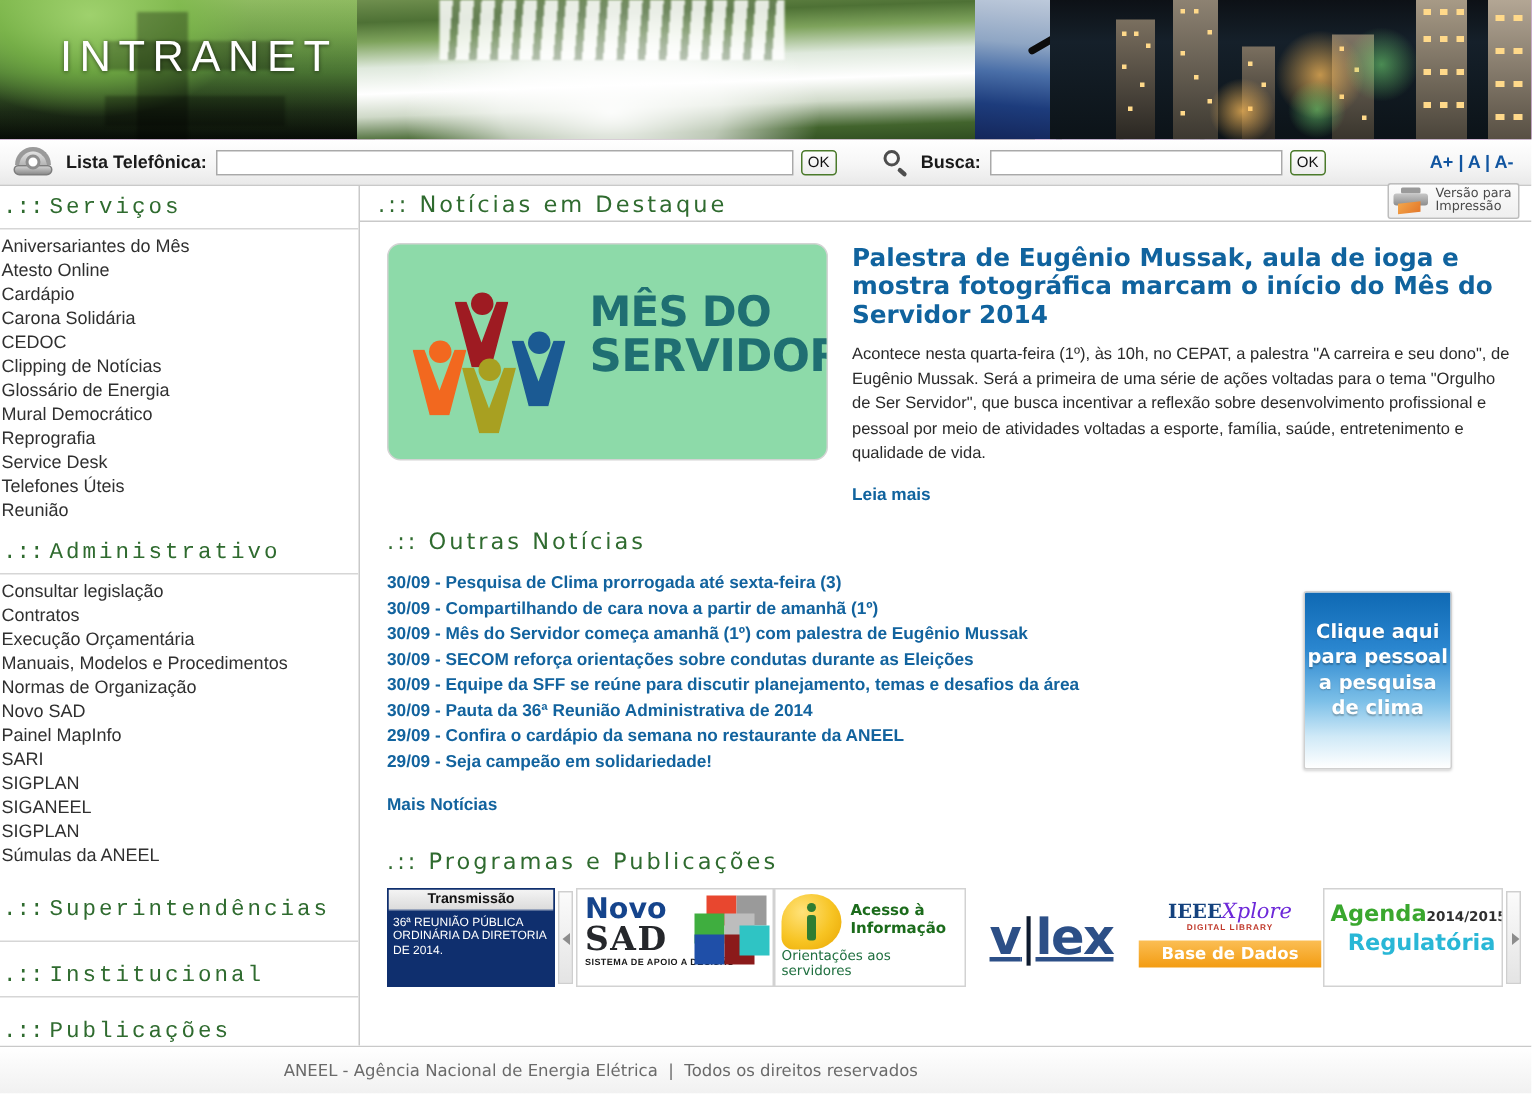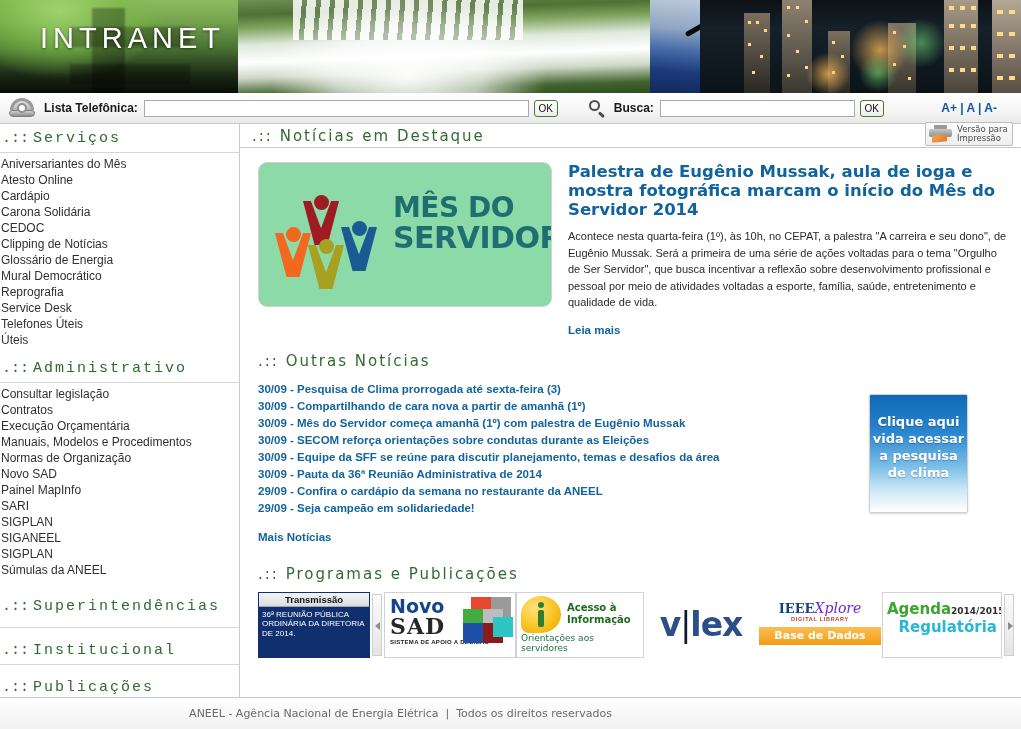--- a/index.html
+++ b/index.html
@@ -157,21 +157,21 @@
   .search-icon .ring {
     position: absolute; left: 1px; top: 1px; width: 11px; height: 11px;
     border: 2px solid #4d4d4d; border-radius: 50%;
   }
   .search-icon .stem {
     position: absolute; left: 11px; top: 12px; width: 7px; height: 2.5px;
     background: #4d4d4d; transform: rotate(42deg); transform-origin: 0 50%;
     border-radius: 2px;
   }
   .fontsize {
-    margin-left: auto; margin-right: 24px;
+    margin-left: auto; margin-right: 12px;
     font-size: 12px; font-weight: bold; color: #1155a0; white-space: nowrap;
   }
   .fontsize span { cursor: pointer; }
 
   
   .layout { display: flex; width: 1021px; height: 573px; }
 
   
   .sidebar {
     width: 240px; flex: none;
@@ -330,21 +330,21 @@
     position: absolute; left: 4px; top: 3px; width: 40px; height: 37px;
     background: radial-gradient(circle at 35% 32%, #ffe27a 0%, #f7c423 55%, #e8a400 100%);
     border-radius: 50% 50% 50% 8px;
   }
   .bubble .i-dot { position: absolute; left: 17px; top: 6px; width: 6px; height: 6px; background: #2f7d32; border-radius: 50%; }
   .bubble .i-bar { position: absolute; left: 17px; top: 14px; width: 6px; height: 17px; background: #2f7d32; border-radius: 2px; }
   .acesso-t { position: absolute; left: 50px; top: 9px; font-size: 10px; font-weight: bold; color: #1b6b1b; line-height: 12px; font-family: "DejaVu Sans", sans-serif; }
   .acesso-sub { position: absolute; left: 4px; bottom: 4px; font-size: 9px; color: #1f6f3f; font-family: "DejaVu Sans", sans-serif; }
   
   .card-vlex { width: 114px; border-color: transparent; display: flex; align-items: center; justify-content: center; }
-  .vlex { font-size: 33px; font-weight: bold; color: #2c4f87; font-family: "DejaVu Sans", sans-serif; letter-spacing: -1px; }
+  .vlex { font-size: 33px; font-weight: bold; color: #2c4f87; font-family: "DejaVu Sans", sans-serif; letter-spacing: -1px; text-decoration: underline; }
   .vlex b { color: #0d1a2e; font-weight: 400; }
   
   .card-ieee { width: 124px; border-color: transparent; padding-top: 6px; }
   .ieee-r { text-align: center; }
   .ieee-1 { font-size: 13px; font-weight: bold; color: #14427e; font-family: "DejaVu Serif", serif; display: inline; }
   .ieee-2 { font-size: 14px; color: #6d28d9; font-style: italic; font-family: "DejaVu Serif", serif; display: inline; }
   .ieee-3 { font-size: 5.5px; color: #c0392b; letter-spacing: .7px; font-weight: bold; margin-top: -1px; }
   .ieee-base {
     margin-top: 5px; background: linear-gradient(180deg,#fbbe54,#f39c12);
     color: #fff; font-weight: bold; font-size: 11px; text-align: center;
@@ -497,21 +497,21 @@
       <a href="#">Atesto Online</a>
       <a href="#">Cardápio</a>
       <a href="#">Carona Solidária</a>
       <a href="#">CEDOC</a>
       <a href="#">Clipping de Notícias</a>
       <a href="#">Glossário de Energia</a>
       <a href="#">Mural Democrático</a>
       <a href="#">Reprografia</a>
       <a href="#">Service Desk</a>
       <a href="#">Telefones Úteis</a>
-      <a href="#">Úteis</a>
+      <a href="#">Reunião</a>
     </div>
 
     <div class="sec-head">
       <span class="dots">.::</span><span>Administrativo</span>
     </div>
     <div class="sec-items">
       <a href="#">Consultar legislação</a>
       <a href="#">Contratos</a>
       <a href="#">Execução Orçamentária</a>
       <a href="#">Manuais, Modelos e Procedimentos</a>
@@ -604,21 +604,21 @@
       <a href="#">30/09 - Equipe da SFF se reúne para discutir planejamento, temas e desafios da área</a>
       <a href="#">30/09 - Pauta da 36ª Reunião Administrativa de 2014</a>
       <a href="#">29/09 - Confira o cardápio da semana no restaurante da ANEEL</a>
       <a href="#">29/09 - Seja campeão em solidariedade!</a>
     </div>
     <a class="mais" href="#">Mais Notícias</a>
 
     <div class="clima-box">
       <div class="ct">
         <div>Clique aqui</div>
-        <div>vida acessar</div>
+        <div>para pessoal</div>
         <div>a pesquisa</div>
         <div>de clima</div>
       </div>
     </div>
 
     
     <div class="prog-head">
       <span>.::</span>
       <span>Programas e Publicações</span>
     </div>

